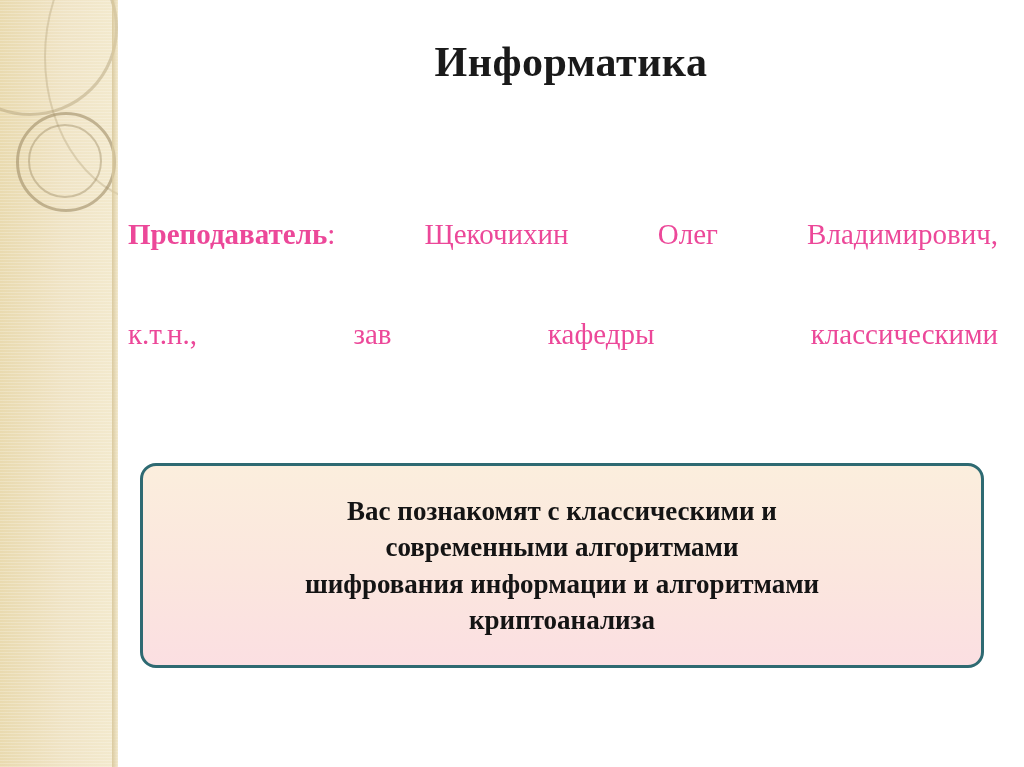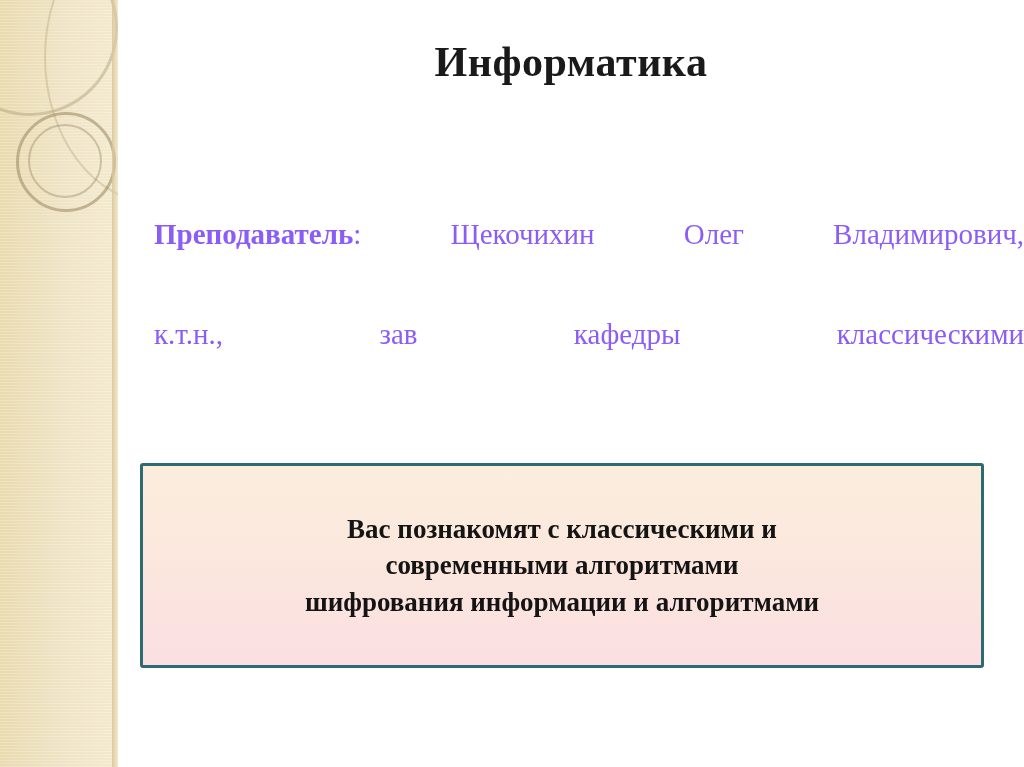--- a/index.html
+++ b/index.html
@@ -107,26 +107,26 @@
     width: 906px;
     text-align: center;
     font-size: 42px;
     font-weight: bold;
     color: #1a1a1a;
     letter-spacing: 0.5px;
   }
 
   .body-text {
     position: absolute;
-    left: 36px;
+    left: 10px;
     top: 210px;
     width: 870px;
     font-size: 29px;
     line-height: 1.72;
-    color: #8b5cf6;
+    color: #ec4899;
     text-align: justify;
     text-justify: inter-word;
   }
   .body-text .lead {
     font-weight: bold;
   }
   .body-text .line {
     display: block;
   }
   .body-text .justified {
@@ -140,21 +140,21 @@
   }
 
   .callout {
     position: absolute;
     left: 22px;
     top: 463px;
     width: 844px;
     height: 205px;
     box-sizing: border-box;
     border: 3px solid #2e6a72;
-    border-radius: 3px;
+    border-radius: 16px;
     background: linear-gradient(180deg, #fbeedd 0%, #fbe6de 55%, #fbdfe2 100%);
     display: flex;
     align-items: center;
     justify-content: center;
   }
   .callout-text {
     width: 92%;
     text-align: center;
     font-size: 27px;
     font-weight: bold;
@@ -188,17 +188,18 @@
         <span class="lead">Преподаватель</span><span>: </span><span>Щекочихин Олег Владимирович,</span>
       </span>
       <span class="justified">к.т.н., зав кафедры классическими</span>
     </div>
 
     <div class="callout">
       <div class="callout-text">
         <span class="cl">Вас познакомят с классическими и</span>
         <span class="cl">современными алгоритмами</span>
         <span class="cl">шифрования информации и алгоритмами</span>
+        <span class="cl">криптоанализа</span>
       </div>
     </div>
 
   </div>
 </div>
 
 </body></html>

